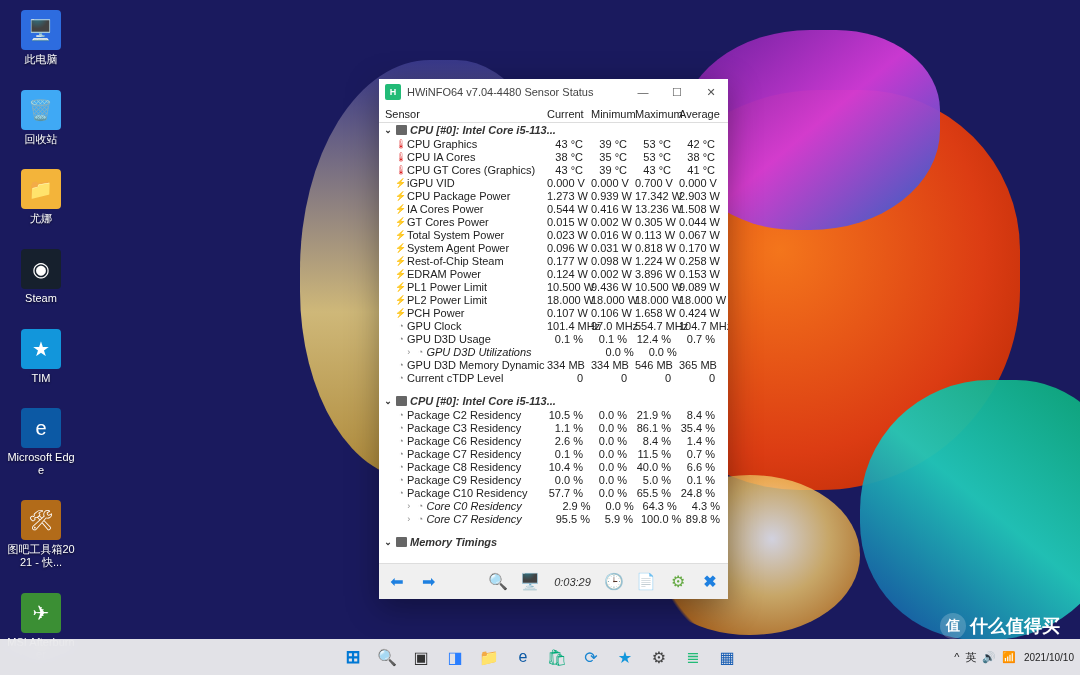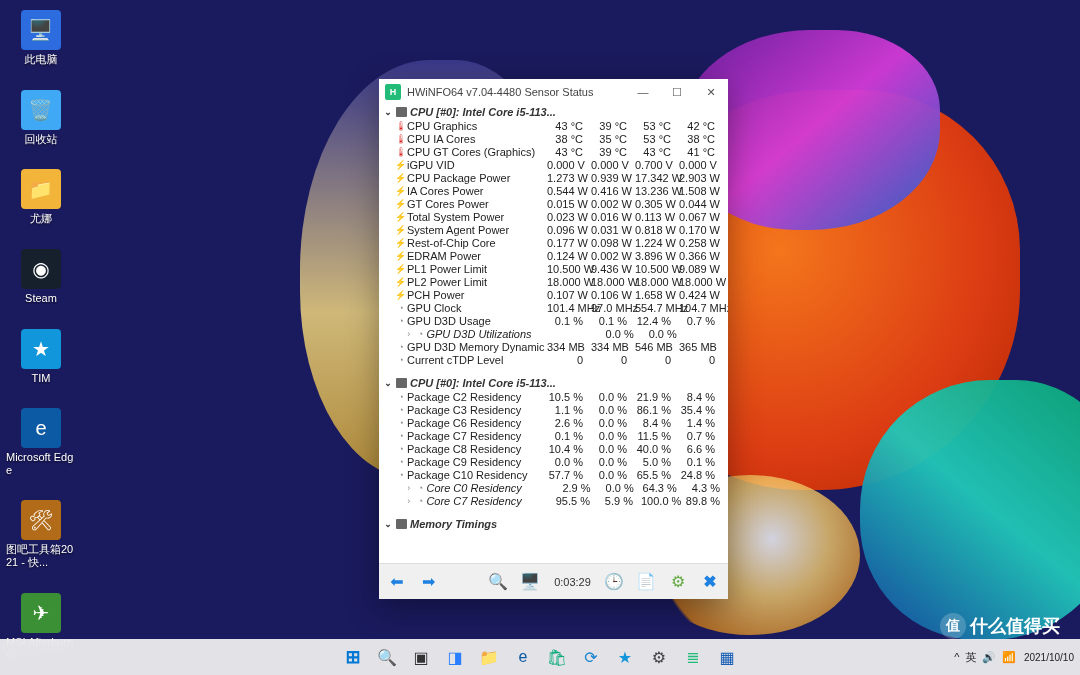--- a/index.html
+++ b/index.html
@@ -21,21 +21,21 @@
   .swirl { position:absolute; right:220px; bottom:40px; width:220px; height:160px; background:radial-gradient(circle at 60% 40%,#fff,#f2c96a 35%,#cf7a14 70%,transparent 72%); border-radius:50%; opacity:.8; }
 
   
   .watermark{position:absolute;right:20px;bottom:36px;color:#fff;font-weight:600;font-size:18px;display:flex;align-items:center;gap:4px;}
   .watermark .wm-badge{width:26px;height:26px;border-radius:50%;background:#fff3;display:flex;align-items:center;justify-content:center;font-size:14px;}
 
   
   .desktop-icons { position:absolute; top:10px; left:6px; display:flex; flex-direction:column; gap:24px; }
   .dicon { width:70px; display:flex; flex-direction:column; align-items:center; gap:3px; cursor:pointer; }
   .dicon .tile { width:40px; height:40px; border-radius:4px; display:flex; align-items:center; justify-content:center; font-size:20px; color:#fff; }
-  .dicon .label { font-size:11px; color:#fff; text-align:left; text-shadow:0 1px 2px rgba(0,0,0,.7); line-height:1.15; word-break:break-all; }
+  .dicon .label { font-size:11px; color:#fff; text-align:center; text-shadow:0 1px 2px rgba(0,0,0,.7); line-height:1.15; word-break:break-all; }
 
   
   .window { position:absolute; top:79px; left:379px; width:349px; height:520px;
             background:#f7f7f7; box-shadow:0 8px 30px rgba(0,0,0,.35);
             display:flex; flex-direction:column; font-size:11px; }
   .titlebar { height:26px; background:#fff; display:flex; align-items:center; padding-left:6px; }
   .titlebar .app-icon { width:16px; height:16px; margin-right:6px; background:#2b7; border-radius:2px; display:flex; align-items:center; justify-content:center; font-size:9px; color:#fff; font-weight:bold;}
   .titlebar .title { flex:1; font-size:11px; color:#444; }
   .titlebar .winbtn { width:34px; height:26px; display:flex; align-items:center; justify-content:center; color:#555; font-size:11px; cursor:pointer; }
 
@@ -52,21 +52,21 @@
   .row { display:flex; align-items:center; height:13px; padding-left:16px; color:#222; }
   .row .ico { width:12px; display:flex; justify-content:center; font-size:9px; }
   .row .name { width:140px; white-space:nowrap; overflow:hidden; }
   .row .v { width:44px; text-align:right; padding-right:8px; white-space:nowrap; }
   .row.sub { padding-left:24px; }
   .row.sub .name { width:132px;font-style:italic; }
   .i-red{color:#d22;} .i-gray{color:#888;}
 
   .toolbar { height:36px; background:#f0f0f0; border-top:1px solid #ddd; display:flex; align-items:center; padding:0 6px; gap:8px; }
   .tbtn { width:26px; height:26px; display:flex; align-items:center; justify-content:center; cursor:pointer; border-radius:3px; font-size:16px; }
-  .timer { font-size:11px; color:#333; padding:0 4px; }
+  .timer { font-size:11px; color:#333; padding:0 4px;font-style:italic; }
 
   
   .taskbar { position:absolute; bottom:0; left:0; right:0; height:36px; background:rgba(243,243,243,.92); backdrop-filter:blur(10px); display:flex; align-items:center; }
   .taskbar .center { margin:0 auto; display:flex; gap:6px; align-items:center; }
   .taskbar .right { position:absolute; right:6px; display:flex; align-items:center; gap:8px; color:#222; font-size:10px; }
   .tkicon { width:28px; height:28px; border-radius:4px; display:flex; align-items:center; justify-content:center; cursor:pointer; font-size:16px;}
   .tray{display:flex;gap:6px;align-items:center;}
   .tray .ti{font-size:11px;cursor:pointer;}
   .clock{text-align:center;line-height:1.1;}
 </style>
@@ -117,20 +117,27 @@
   </div>
 
 <div class="window">
   <div class="titlebar">
     <div class="app-icon">H</div>
     <div class="title">HWiNFO64 v7.04-4480 Sensor Status</div>
     <div class="winbtn">—</div>
     <div class="winbtn">☐</div>
     <div class="winbtn">✕</div>
   </div>
+  <div class="header">
+    <div class="c0">Sensor</div>
+    <div class="c">Current</div>
+    <div class="c">Minimum</div>
+    <div class="c">Maximum</div>
+    <div class="c">Average</div>
+  </div>
   <div class="rows" id="rows">
       <div class="group">
         <span class="caret">⌄</span>
         <span class="chip"></span>
         <span>CPU [#0]: Intel Core i5-113...</span>
       </div>
       <div class="row">
         <span class="ico i-red">🌡</span>
         <span class="name">CPU Graphics</span>
         <span class="v">43 °C</span>
@@ -197,33 +204,33 @@
       <div class="row">
         <span class="ico i-red">⚡</span>
         <span class="name">System Agent Power</span>
         <span class="v">0.096 W</span>
         <span class="v">0.031 W</span>
         <span class="v">0.818 W</span>
         <span class="v">0.170 W</span>
       </div>
       <div class="row">
         <span class="ico i-red">⚡</span>
-        <span class="name">Rest-of-Chip Core</span>
+        <span class="name">Rest-of-Chip Steam</span>
         <span class="v">0.177 W</span>
         <span class="v">0.098 W</span>
         <span class="v">1.224 W</span>
         <span class="v">0.258 W</span>
       </div>
       <div class="row">
         <span class="ico i-red">⚡</span>
         <span class="name">EDRAM Power</span>
         <span class="v">0.124 W</span>
         <span class="v">0.002 W</span>
         <span class="v">3.896 W</span>
-        <span class="v">0.366 W</span>
+        <span class="v">0.153 W</span>
       </div>
       <div class="row">
         <span class="ico i-red">⚡</span>
         <span class="name">PL1 Power Limit</span>
         <span class="v">10.500 W</span>
         <span class="v">9.436 W</span>
         <span class="v">10.500 W</span>
         <span class="v">9.089 W</span>
       </div>
       <div class="row">

